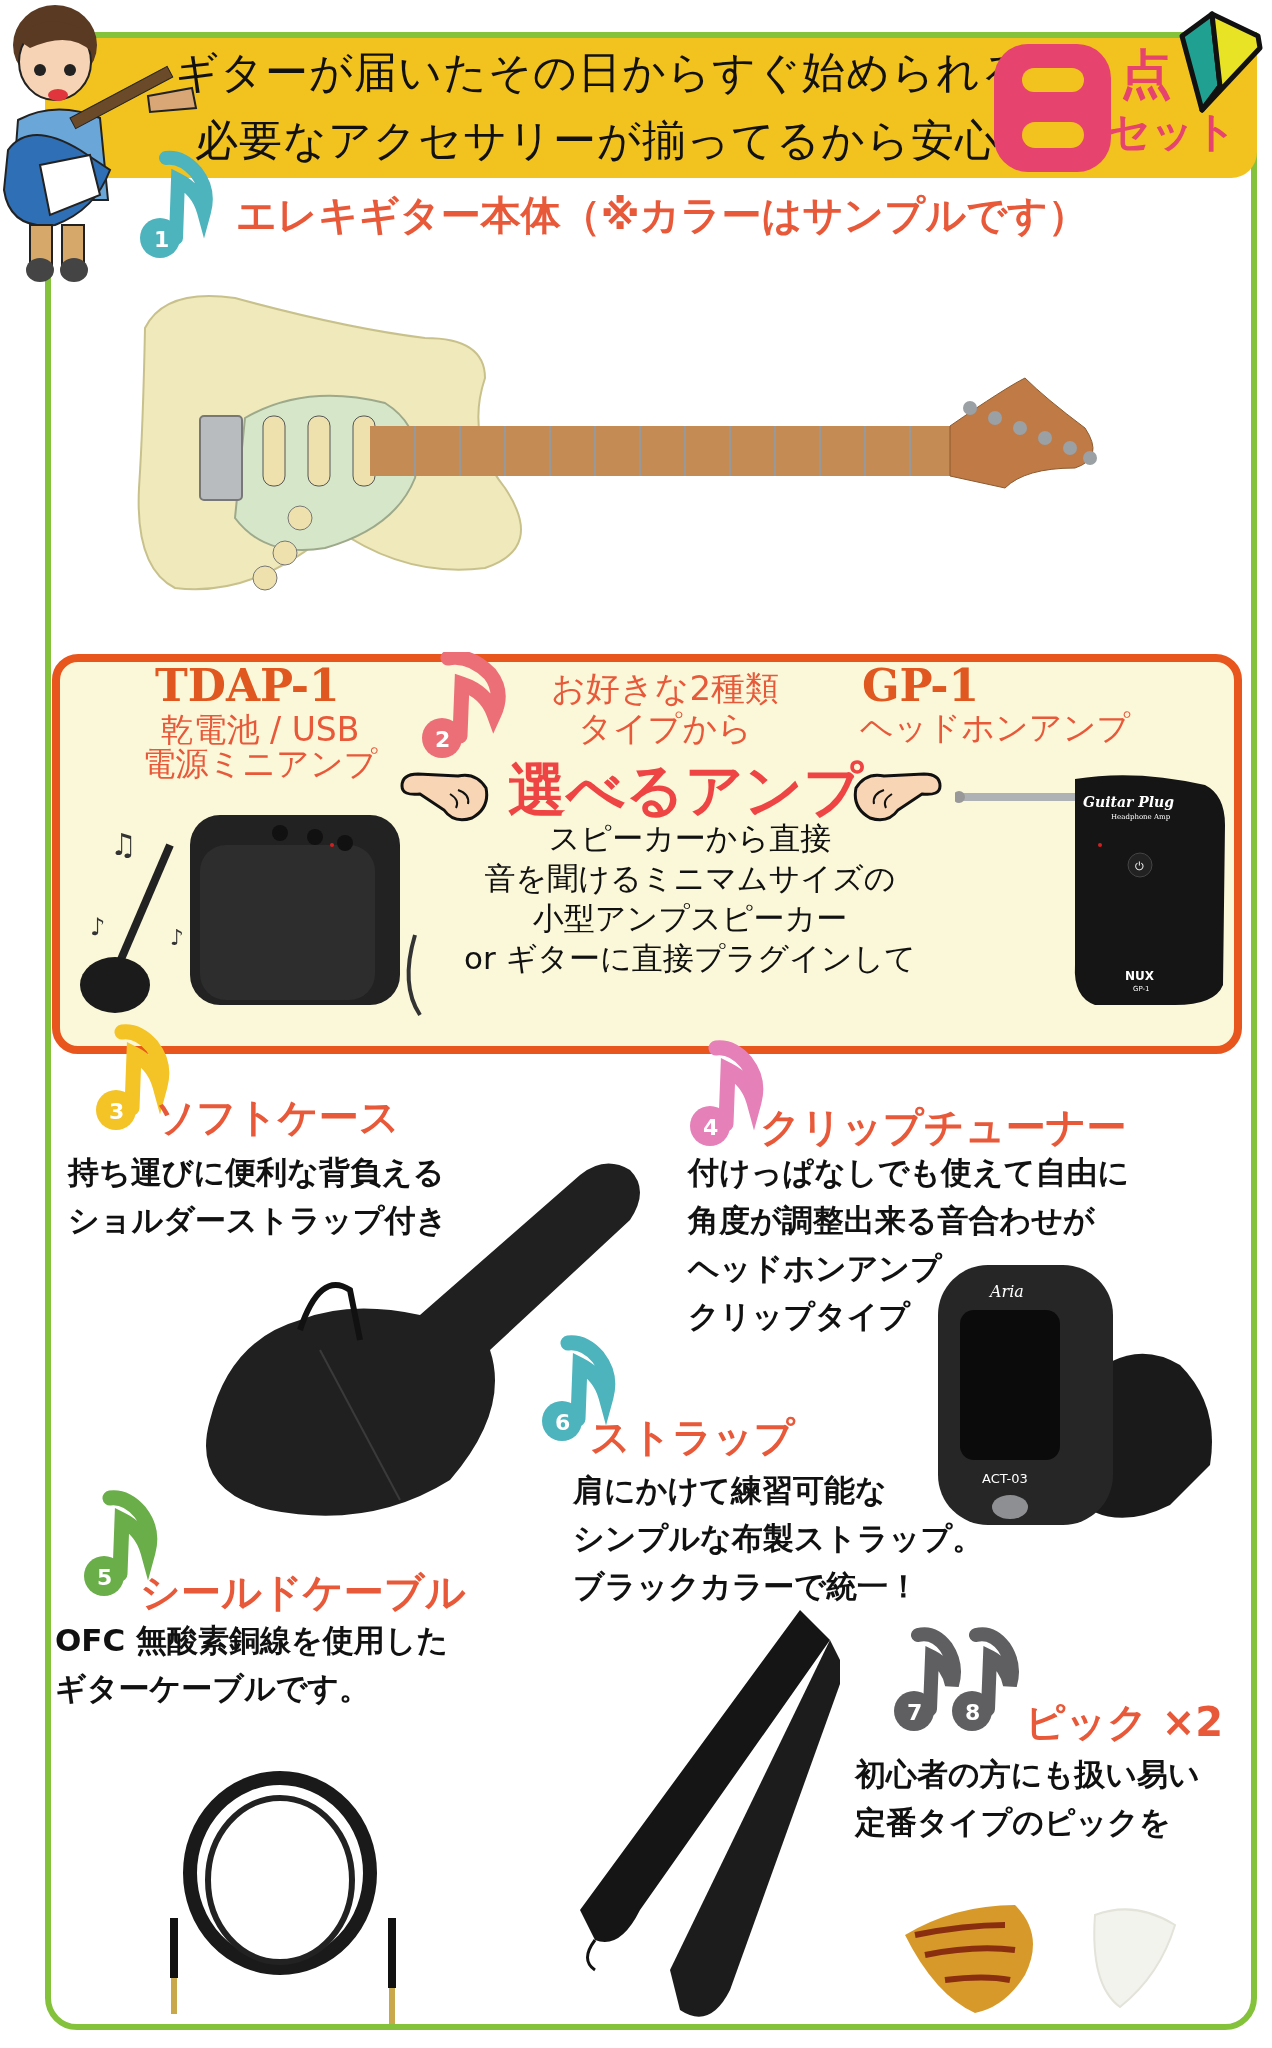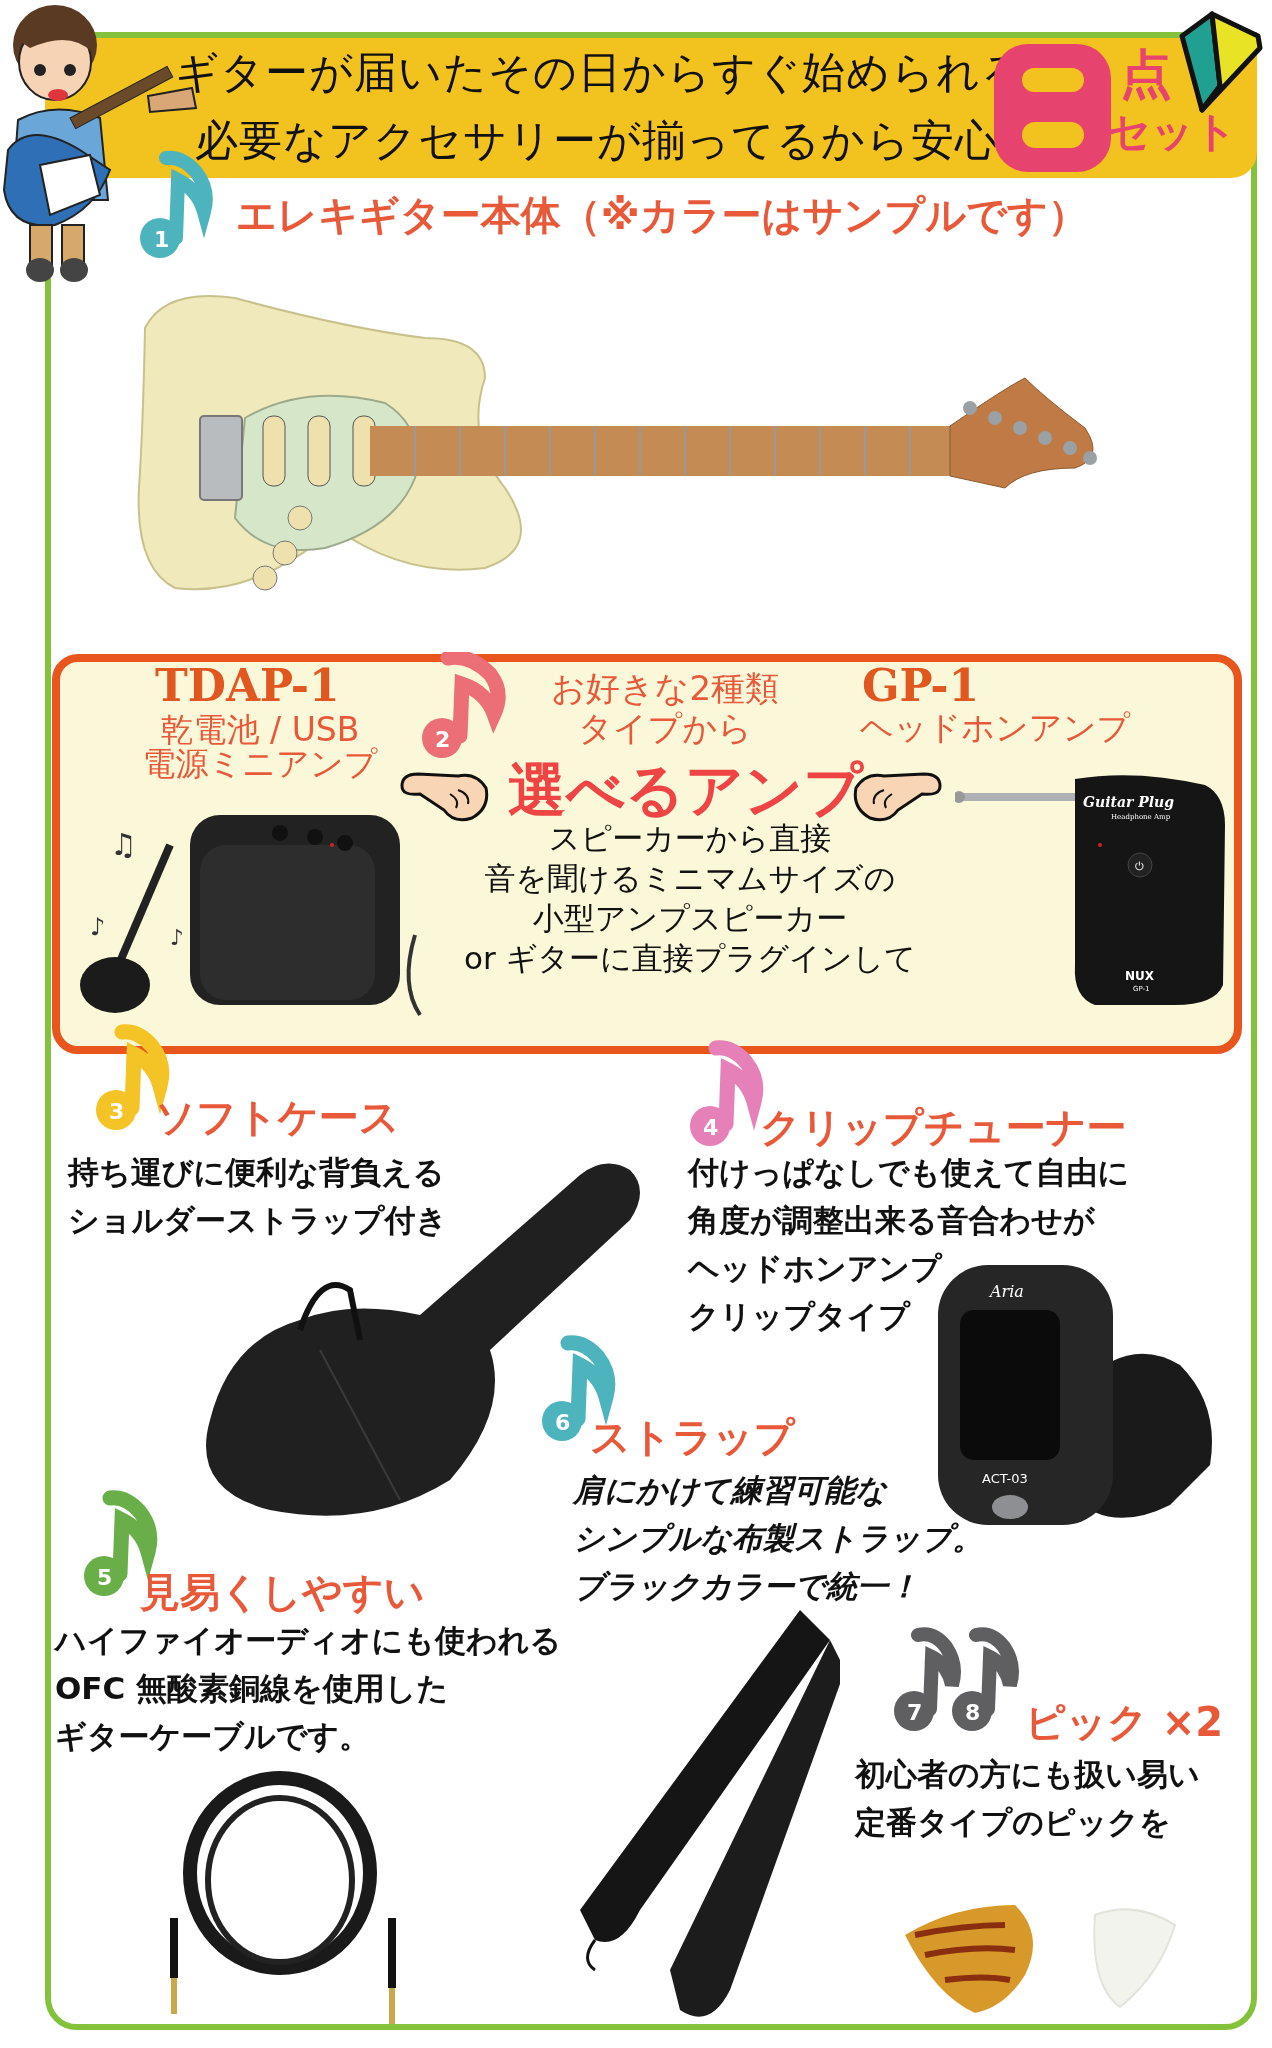--- a/index.html
+++ b/index.html
@@ -241,43 +241,42 @@
 </div>
 
 <div class="abs" style="left:520px; top:1335px;">
   <svg width="100" height="110" viewBox="0 0 100 110">
     <path d="M48 8 Q64 6 78 22 Q92 40 86 62 Q80 40 60 30 L58 84" fill="none" stroke="#4DB4BD" stroke-width="15" stroke-linecap="round"></path>
     <circle cx="42" cy="86" r="20" fill="#4DB4BD"></circle>
     <text x="35" y="95" font-size="22" font-weight="bold" fill="#fff" font-family="DejaVu Sans, sans-serif">6</text>
   </svg>
 </div>
 <div class="sec-title" style="left:590px; top:1410px;">ストラップ</div>
-<div class="desc" style="left:573px; top:1466px;font-style:italic;">
+<div class="desc" style="left:573px; top:1466px;">
   <div>肩にかけて練習可能な</div>
   <div>シンプルな布製ストラップ。</div>
   <div>ブラックカラーで統一！</div>
 </div>
 <div class="abs" style="left:500px; top:1610px;">
   <svg width="340" height="420" viewBox="0 0 340 420">
     <path d="M300 0 L330 30 L140 300 Q120 340 95 330 L80 300 Z" fill="#151515"></path>
     <path d="M330 30 L345 60 L230 380 Q210 420 180 400 L170 360 Z" fill="#1C1C1C"></path>
     <path d="M95 330 Q80 350 95 360" stroke="#111" stroke-width="3" fill="none"></path>
   </svg>
 </div>
 
 <div class="abs" style="left:62px; top:1490px;">
   <svg width="100" height="110" viewBox="0 0 100 110">
     <path d="M48 8 Q64 6 78 22 Q92 40 86 62 Q80 40 60 30 L58 84" fill="none" stroke="#6AAE4A" stroke-width="15" stroke-linecap="round"></path>
     <circle cx="42" cy="86" r="20" fill="#6AAE4A"></circle>
     <text x="35" y="95" font-size="22" font-weight="bold" fill="#fff" font-family="DejaVu Sans, sans-serif">5</text>
   </svg>
 </div>
-<div class="sec-title" style="left:140px; top:1565px;">見易くしやすい</div>
+<div class="sec-title" style="left:140px; top:1565px;">シールドケーブル</div>
 <div class="desc" style="left:55px; top:1616px;">
-  <div>ハイファイオーディオにも使われる</div>
   <div>OFC 無酸素銅線を使用した</div>
   <div>ギターケーブルです。</div>
 </div>
 <div class="abs" style="left:150px; top:1768px;">
   <svg width="280" height="260" viewBox="0 0 280 260">
     <ellipse cx="130" cy="105" rx="90" ry="95" fill="none" stroke="#1A1A1A" stroke-width="14"></ellipse>
     <ellipse cx="130" cy="112" rx="72" ry="82" fill="none" stroke="#222" stroke-width="6"></ellipse>
     <rect x="20" y="150" width="8" height="60" fill="#111"></rect>
     <rect x="21" y="210" width="6" height="36" fill="#C8A84A"></rect>
     <rect x="238" y="150" width="8" height="70" fill="#111"></rect>

